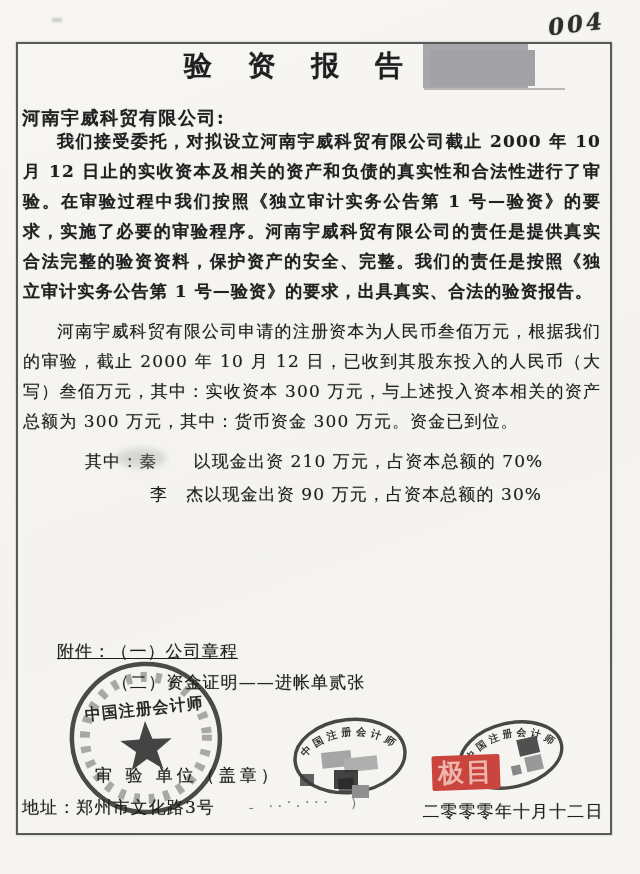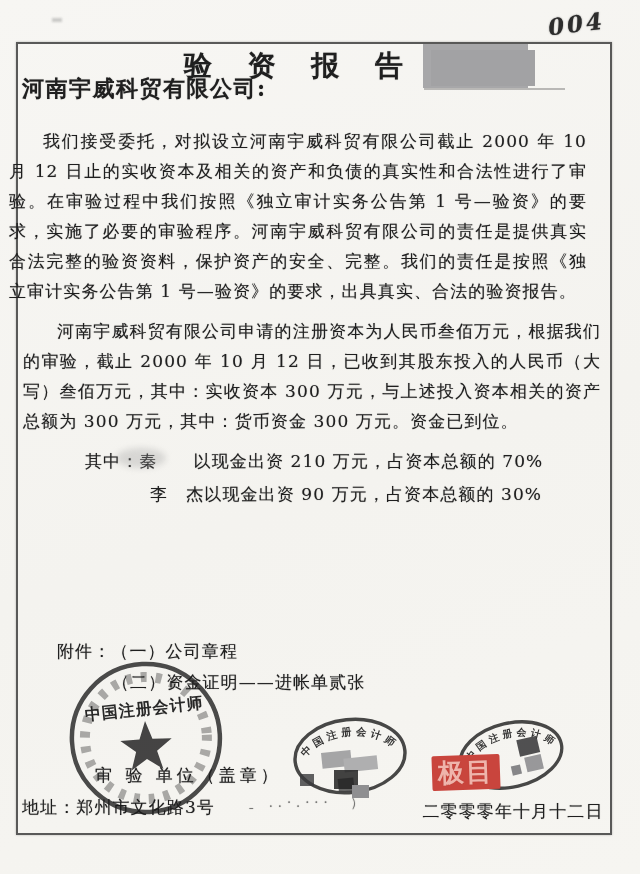--- a/index.html
+++ b/index.html
@@ -20,31 +20,31 @@
     text-shadow:0 0 1.5px rgba(30,30,30,.6);
   }
   .speck{position:absolute;left:52px;top:18px;width:10px;height:4px;background:rgba(120,120,120,.35);filter:blur(1px);}
   .doc-title{
     left:24px;top:47px;width:552px;text-align:center;
     font-size:28px;font-weight:700;letter-spacing:13px;
   }
   .title-redaction{position:absolute;left:423px;top:44px;width:105px;height:44px;background:#a7a7a9;}
   .title-redaction:after{content:"";position:absolute;left:8px;top:6px;width:104px;height:36px;background:#a2a2a4;}
   .title-redaction-underline{position:absolute;left:424px;top:88px;width:141px;height:2px;background:#b9b8b6;}
-  .salutation{left:22px;top:74px;font-size:22px;font-weight:600;letter-spacing:1.5px;}
+  .salutation{left:22px;top:106px;font-size:18px;font-weight:600;letter-spacing:1.5px;}
   .body-text{
     font-size:17px;line-height:30px;letter-spacing:1.1px;
     text-align:justify;text-justify:inter-character;
   }
-  .para1{left:9px;top:126px;width:578px;text-indent:2em;}
+  .para1{left:23px;top:126px;width:578px;text-indent:2em;font-weight:bold;}
   .para2{left:23px;top:316px;width:578px;text-indent:2em;}
   .contrib1{left:85px;top:446px;white-space:nowrap;}
   .contrib2{left:150px;top:479px;white-space:nowrap;}
   .closing{left:23px;top:506px;width:578px;text-indent:2em;}
-  .attach1{left:57px;top:636px;white-space:nowrap;}
+  .attach1{left:57px;top:636px;white-space:nowrap;text-decoration:underline;}
   .attach2{left:96px;top:667px;white-space:nowrap;margin-left:16px;}
   .signature-line{left:95px;top:760px;letter-spacing:4px;white-space:nowrap;}
   .address{left:22px;top:792px;white-space:nowrap;}
   .doc-date{left:420px;top:796px;width:186px;text-align:center;white-space:nowrap;}
   .name-smudge{position:absolute;left:116px;top:448px;width:50px;height:20px;
     background:rgba(150,150,150,.30);border-radius:50%;filter:blur(3px);}
   .stamp{position:absolute;}
   .stamp-round{left:62px;top:656px;width:168px;height:168px;transform:rotate(-3deg);opacity:.92;}
   .stamp-oval-1{left:286px;top:708px;width:128px;height:96px;transform:rotate(-6deg);opacity:.9;}
   .stamp-oval-2{left:448px;top:710px;width:126px;height:90px;transform:rotate(-13deg);opacity:.9;}

